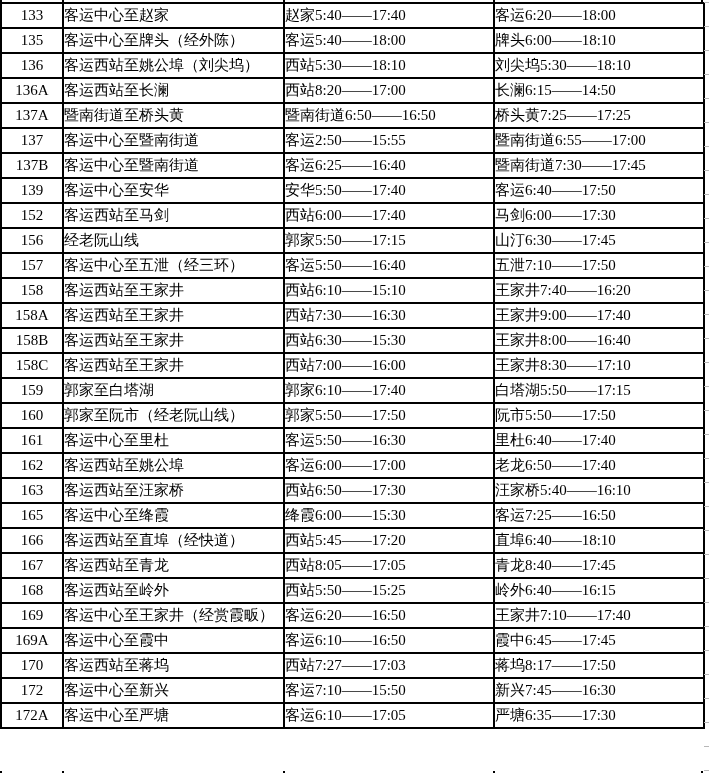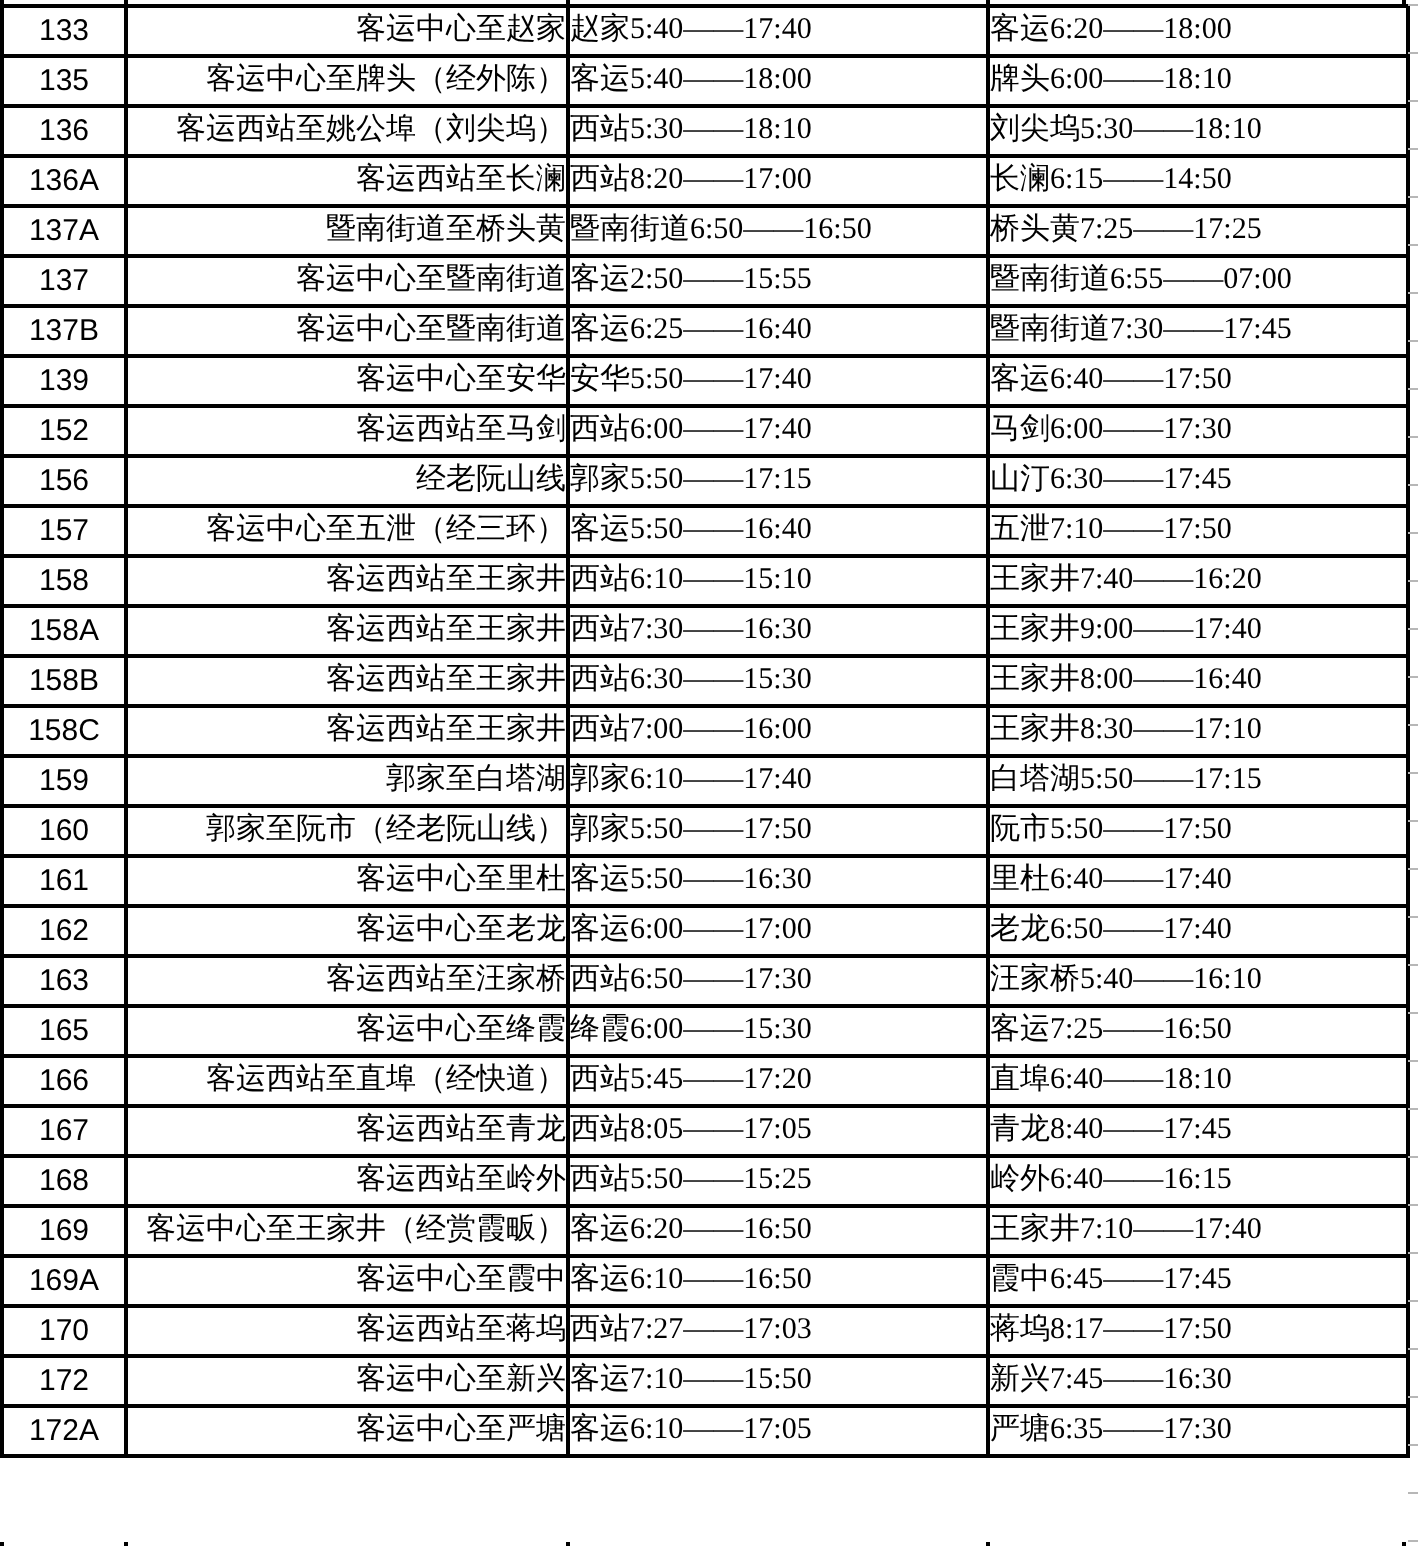--- a/index.html
+++ b/index.html
@@ -19,22 +19,22 @@
   }
   table.schedule td {
     border: 2px solid #000000;
     height: 22px;
     padding: 0;
     font-size: 15px;
     line-height: 23px;
     white-space: nowrap;
     overflow: hidden;
   }
-  td.c-no   { text-align: center; font-family: Liberation Sans, sans-serif; }
-  td.c-name { text-align: right; }
+  td.c-no   { text-align: center; font-family: Liberation Serif, serif; }
+  td.c-name { text-align: left; }
   td.c-dep  { text-align: left; padding-left: 2px; }
 
   
   .right-gridlines {
     position: absolute;
     left: 704px; top: 2px;
     width: 5px; height: 770px;
     background: repeating-linear-gradient(to bottom, #b7b7b7 0 1px, transparent 1px 24px);
   }
   
@@ -91,21 +91,21 @@
           <tr>
     <td class="c-no">137A</td>
     <td class="c-name">暨南街道至桥头黄</td>
     <td class="c-dep">暨南街道6:50——16:50</td>
     <td class="c-dep">桥头黄7:25——17:25</td>
   </tr>
           <tr>
     <td class="c-no">137</td>
     <td class="c-name">客运中心至暨南街道</td>
     <td class="c-dep">客运2:50——15:55</td>
-    <td class="c-dep">暨南街道6:55——07:00</td>
+    <td class="c-dep">暨南街道6:55——17:00</td>
   </tr>
           <tr>
     <td class="c-no">137B</td>
     <td class="c-name">客运中心至暨南街道</td>
     <td class="c-dep">客运6:25——16:40</td>
     <td class="c-dep">暨南街道7:30——17:45</td>
   </tr>
           <tr>
     <td class="c-no">139</td>
     <td class="c-name">客运中心至安华</td>
@@ -167,21 +167,21 @@
     <td class="c-dep">阮市5:50——17:50</td>
   </tr>
           <tr>
     <td class="c-no">161</td>
     <td class="c-name">客运中心至里杜</td>
     <td class="c-dep">客运5:50——16:30</td>
     <td class="c-dep">里杜6:40——17:40</td>
   </tr>
           <tr>
     <td class="c-no">162</td>
-    <td class="c-name">客运中心至老龙</td>
+    <td class="c-name">客运西站至姚公埠</td>
     <td class="c-dep">客运6:00——17:00</td>
     <td class="c-dep">老龙6:50——17:40</td>
   </tr>
           <tr>
     <td class="c-no">163</td>
     <td class="c-name">客运西站至汪家桥</td>
     <td class="c-dep">西站6:50——17:30</td>
     <td class="c-dep">汪家桥5:40——16:10</td>
   </tr>
           <tr>

